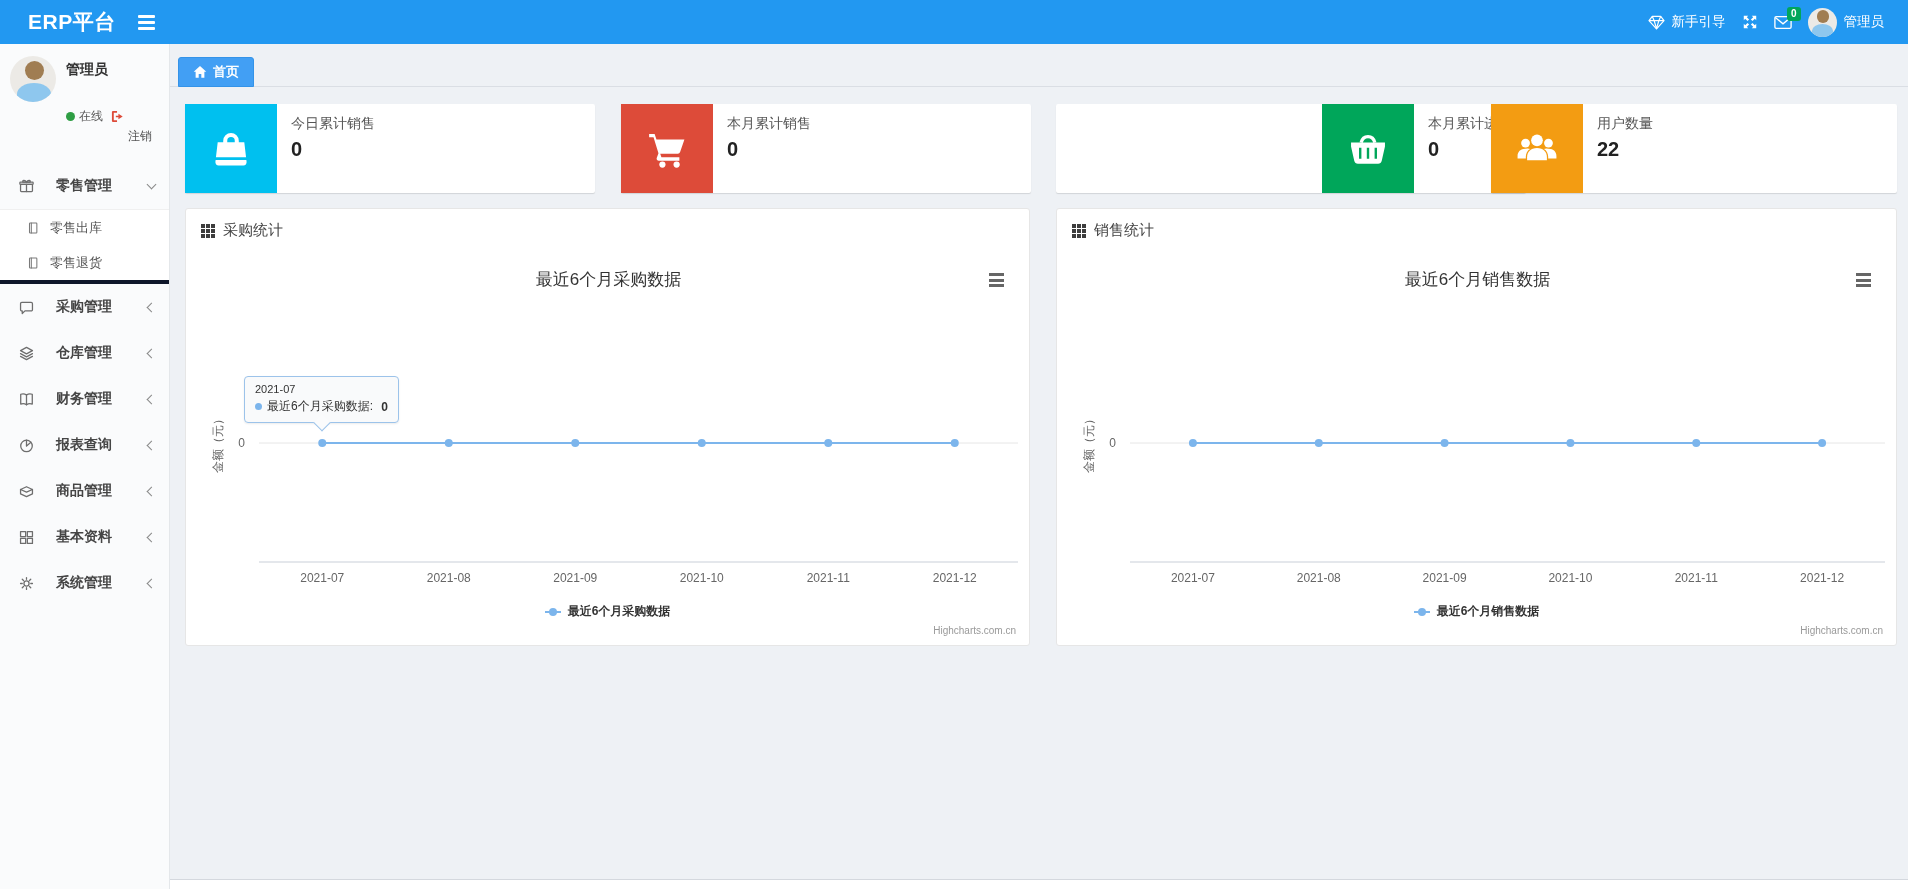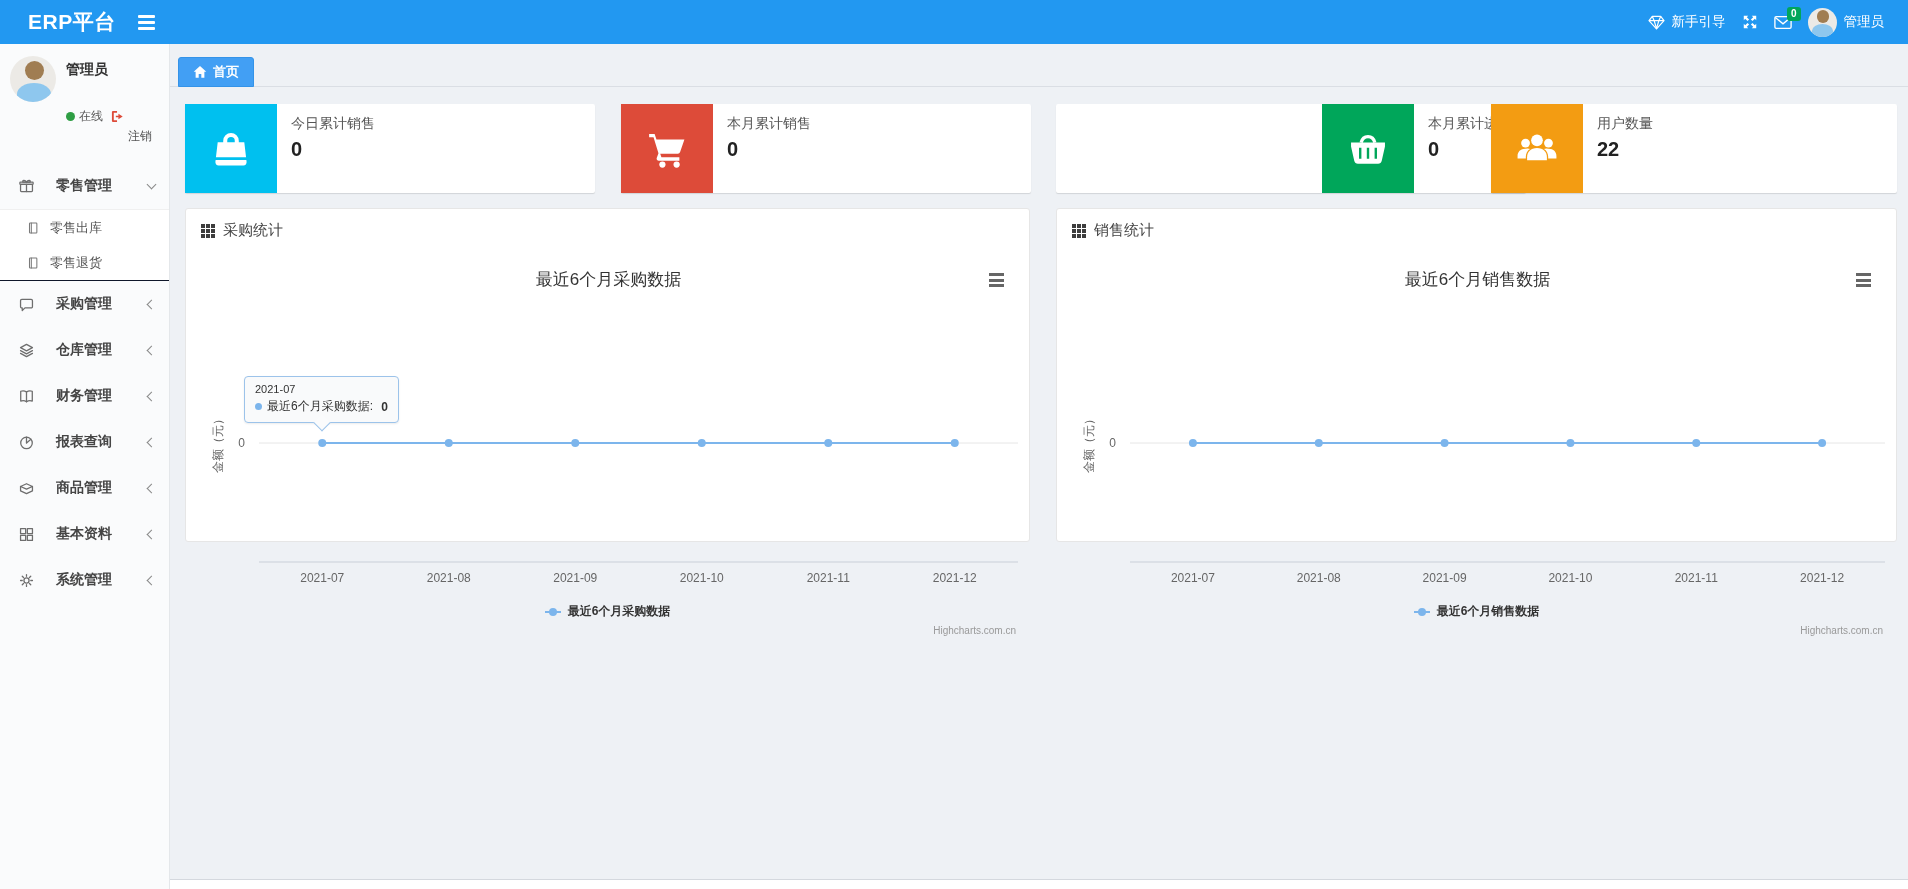--- a/index.html
+++ b/index.html
@@ -28,38 +28,38 @@
   .up-status { display:flex; align-items:center; gap:4px; margin-top:9px; font-size:12px; color:#555; white-space:nowrap; }
   .dot { width:9px; height:9px; border-radius:50%; background:#2e9e44; display:inline-block; }
   .logout-link { color:#555; cursor:pointer; text-decoration:none;margin-top:40px; }
   ul.menu { list-style:none; margin-top:4px; }
   .mi { height:46px; display:flex; align-items:center; padding:0 14px 0 17px; cursor:pointer; gap:21px; }
   .mi .mlabel { font-size:14px; font-weight:bold; color:#454545; }
   .micon { width:18px; display:flex; justify-content:center; flex:none; }
   .chev { margin-left:auto; width:7px; height:7px; border-color:#888; border-style:solid; border-width:0; display:inline-block; }
   .chev.left { border-left-width:1.5px; border-bottom-width:1.5px; transform:rotate(45deg); }
   .chev.down { border-right-width:1.5px; border-bottom-width:1.5px; transform:rotate(45deg); margin-top:-4px; }
-  ul.submenu { list-style:none; background:#fff; border-top:1px solid #f0f0f0; border-bottom:1px solid #0f172a;text-align:center; }
+  ul.submenu { list-style:none; background:#fff; border-top:1px solid #f0f0f0; border-bottom:4px solid #0f172a;text-align:center; }
   .smi { height:35px; display:flex; align-items:center; gap:8px; padding-left:24px; cursor:pointer; }
   .smi .mlabel { font-size:13px; font-weight:normal; color:#555; }
 
   
   .content { position:absolute; left:170px; top:44px; width:1738px; height:845px; }
   .tabbar { position:absolute; left:0; top:0; width:100%; height:43px; border-bottom:1px solid #dadee4;font-weight:bold; }
   .tab { position:absolute; left:8px; top:13px; height:30px; background:#429ff4; border:1px solid #3493e8; border-radius:3px 3px 0 0; color:#fff; font-size:13px; display:flex; align-items:center; gap:6px; padding:0 14px; cursor:pointer; }
 
   .cards { position:absolute; top:60px; left:0; width:100%; height:89px; }
   .card { position:absolute; top:0; height:89px; background:#fff; box-shadow:0 1px 1px rgba(0,0,0,.12); border-radius:2px; display:flex; }
   .card-icon { width:92px; height:100%; display:flex; align-items:center; justify-content:center; flex:none; }
   .card-body { padding:11px 14px; }
   .card-title { font-size:14px; color:#555; }
   .card-value { font-size:20px; font-weight:bold; color:#222; margin-top:5px; }
 
   .panels { position:absolute; top:164px; left:0; width:100%; }
-  .panel { position:absolute; top:0; height:334px; background:#fff; border:1px solid #e6e6e6; border-radius:3px; }
+  .panel { position:absolute; top:0; height:438px; background:#fff; border:1px solid #e6e6e6; border-radius:3px; }
   .panel-header { position:absolute; left:15px; top:12px; display:flex; align-items:center; gap:8px; font-size:15px; color:#444; z-index:3; }
   .chart-svg { position:absolute; left:0; top:0; }
   .chart-menu { position:absolute; right:25px; top:64px; display:flex; flex-direction:column; gap:2.5px; cursor:pointer; z-index:4; }
   .chart-menu span { width:15px; height:3px; background:#666; }
   .ct { font-size:17px; fill:#333; text-anchor:middle; }
   .al { font-size:12px; fill:#666; }
   .legend { position:absolute; left:0; right:0; top:394px; display:flex; justify-content:center; align-items:center; gap:7px; cursor:pointer; z-index:3; }
   .lg-marker { position:relative; width:16px; height:8px; }
   .lg-line { position:absolute; left:0; top:3px; width:16px; height:2px; background:#7cb5ec; }
   .lg-dot { position:absolute; left:4px; top:0; width:8px; height:8px; border-radius:50%; background:#7cb5ec; }

